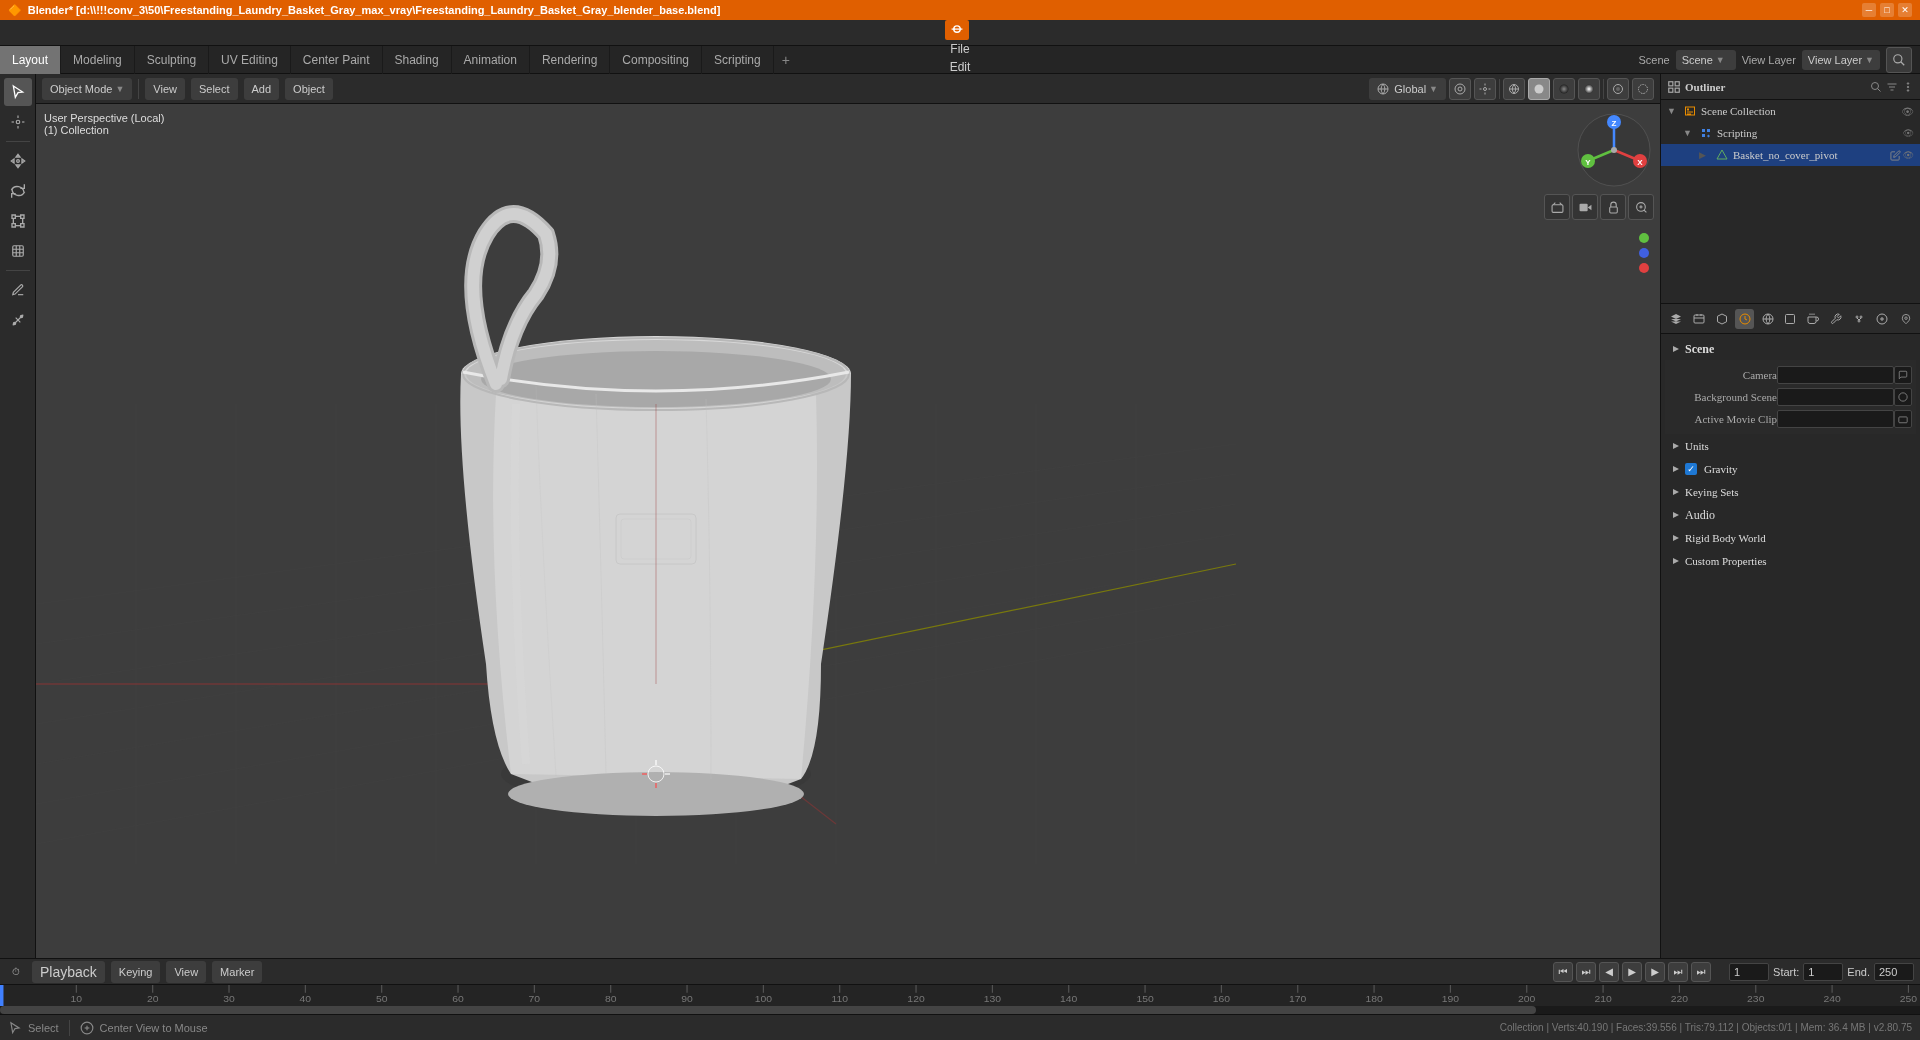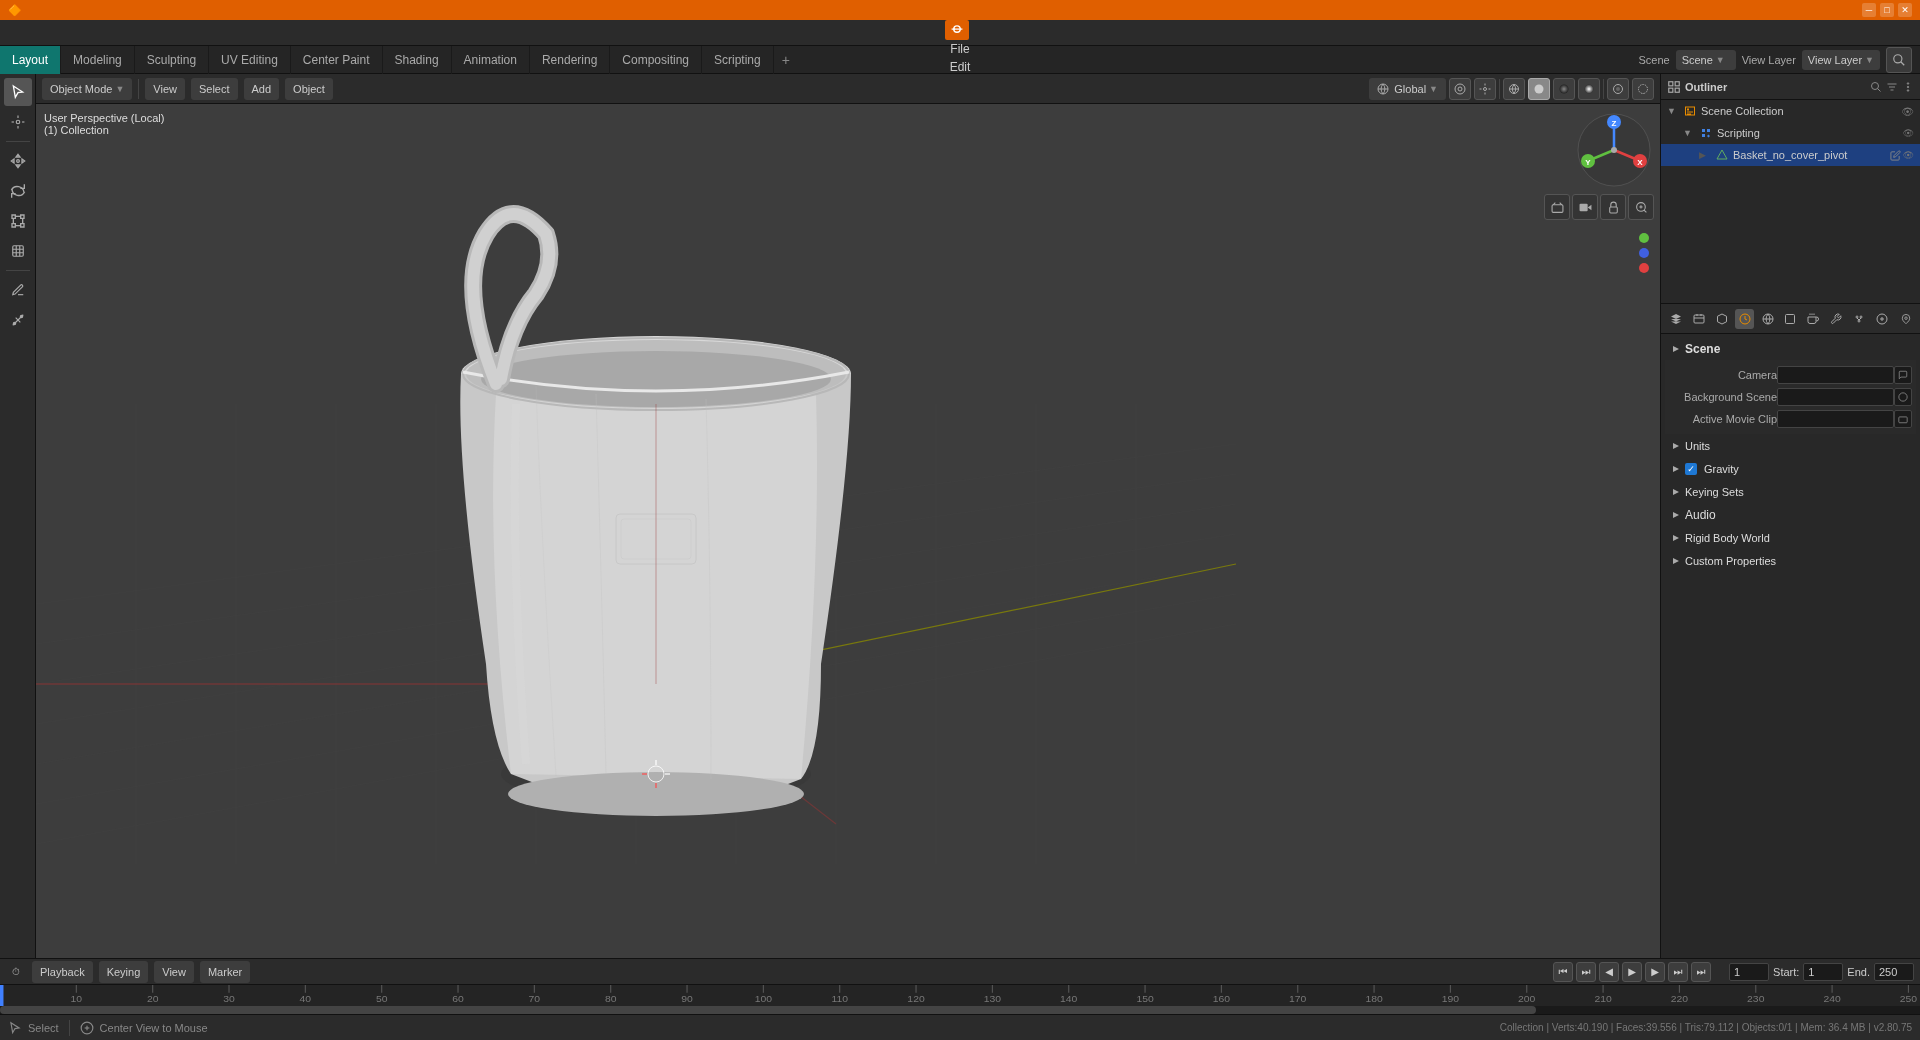--- a/index.html
+++ b/index.html
@@ -100,21 +100,21 @@
       padding: 4px 12px;
       font-size: 12px;
       color: #aaa;
       cursor: pointer;
       height: 28px;
       display: flex;
       align-items: center;
       border-right: 1px solid #1a1a1a;
     }
     .workspace-tab.active {
-      background: #0f766e;
+      background: #737373;
       color: #fff;
     }
     .workspace-tab-plus {
       padding: 4px 8px;
       color: #888;
       cursor: pointer;
       font-size: 14px;
       display: flex;
       align-items: center;
     }
@@ -207,20 +207,21 @@
       font-size: 11px;
     }
 
     
     #right-panel {
       width: 260px;
       background: #bef264;
       display: flex;
       flex-direction: column;
       border-left: 1px solid #111;
+      font-family: Liberation Serif, serif;
     }
     #outliner-panel {
       height: 230px;
       border-bottom: 1px solid #111;
       display: flex;
       flex-direction: column;
     }
     #outliner-header {
       height: 26px;
       background: #2b2b2b;
@@ -484,20 +485,21 @@
       font-size: 9px;
       color: white;
     }
   </style>
 </head>
 <body>
 
 <div id="title-bar">
   <div id="title-bar-left">
     <span>🔶</span>
+    <span>Blender* [d:\\!!!conv_3\50\Freestanding_Laundry_Basket_Gray_max_vray\Freestanding_Laundry_Basket_Gray_blender_base.blend]</span>
   </div>
   <div id="title-bar-controls">
     <button class="title-btn">─</button>
     <button class="title-btn">□</button>
     <button class="title-btn">✕</button>
   </div>
 </div>
 
 <div id="menu-bar">
   <div class="blender-logo">
@@ -1095,21 +1097,21 @@
           </div>
         </div>
       </div>
     </div>
   </div>
 </div>
 
 <div id="timeline-area">
   <div id="timeline-header">
     <div class="icon-btn" style="width:20px;height:20px;font-size:10px;color:#aaa;">⏱</div>
-    <div class="vp-btn" style="font-size:11px;">Playback</div>
+    <div class="vp-btn" style="font-size:14px;">Playback</div>
     <div class="vp-btn" style="font-size:11px;">Keying</div>
     <div class="vp-btn" style="font-size:11px;">View</div>
     <div class="vp-btn" style="font-size:11px;">Marker</div>
     <div style="flex:1;"></div>
 
     <div style="display:flex; align-items:center; gap:3px;">
       <div class="overlay-btn" style="width:20px;height:20px;background:#3d3d3d;border:1px solid #555;font-size:10px;">⏮</div>
       <div class="overlay-btn" style="width:20px;height:20px;background:#3d3d3d;border:1px solid #555;font-size:10px;">⏭</div>
       <div class="overlay-btn" style="width:20px;height:20px;background:#3d3d3d;border:1px solid #555;font-size:10px;">◀</div>
       <div class="overlay-btn" style="width:20px;height:20px;background:#3d3d3d;border:1px solid #555;font-size:10px;">▶</div>

